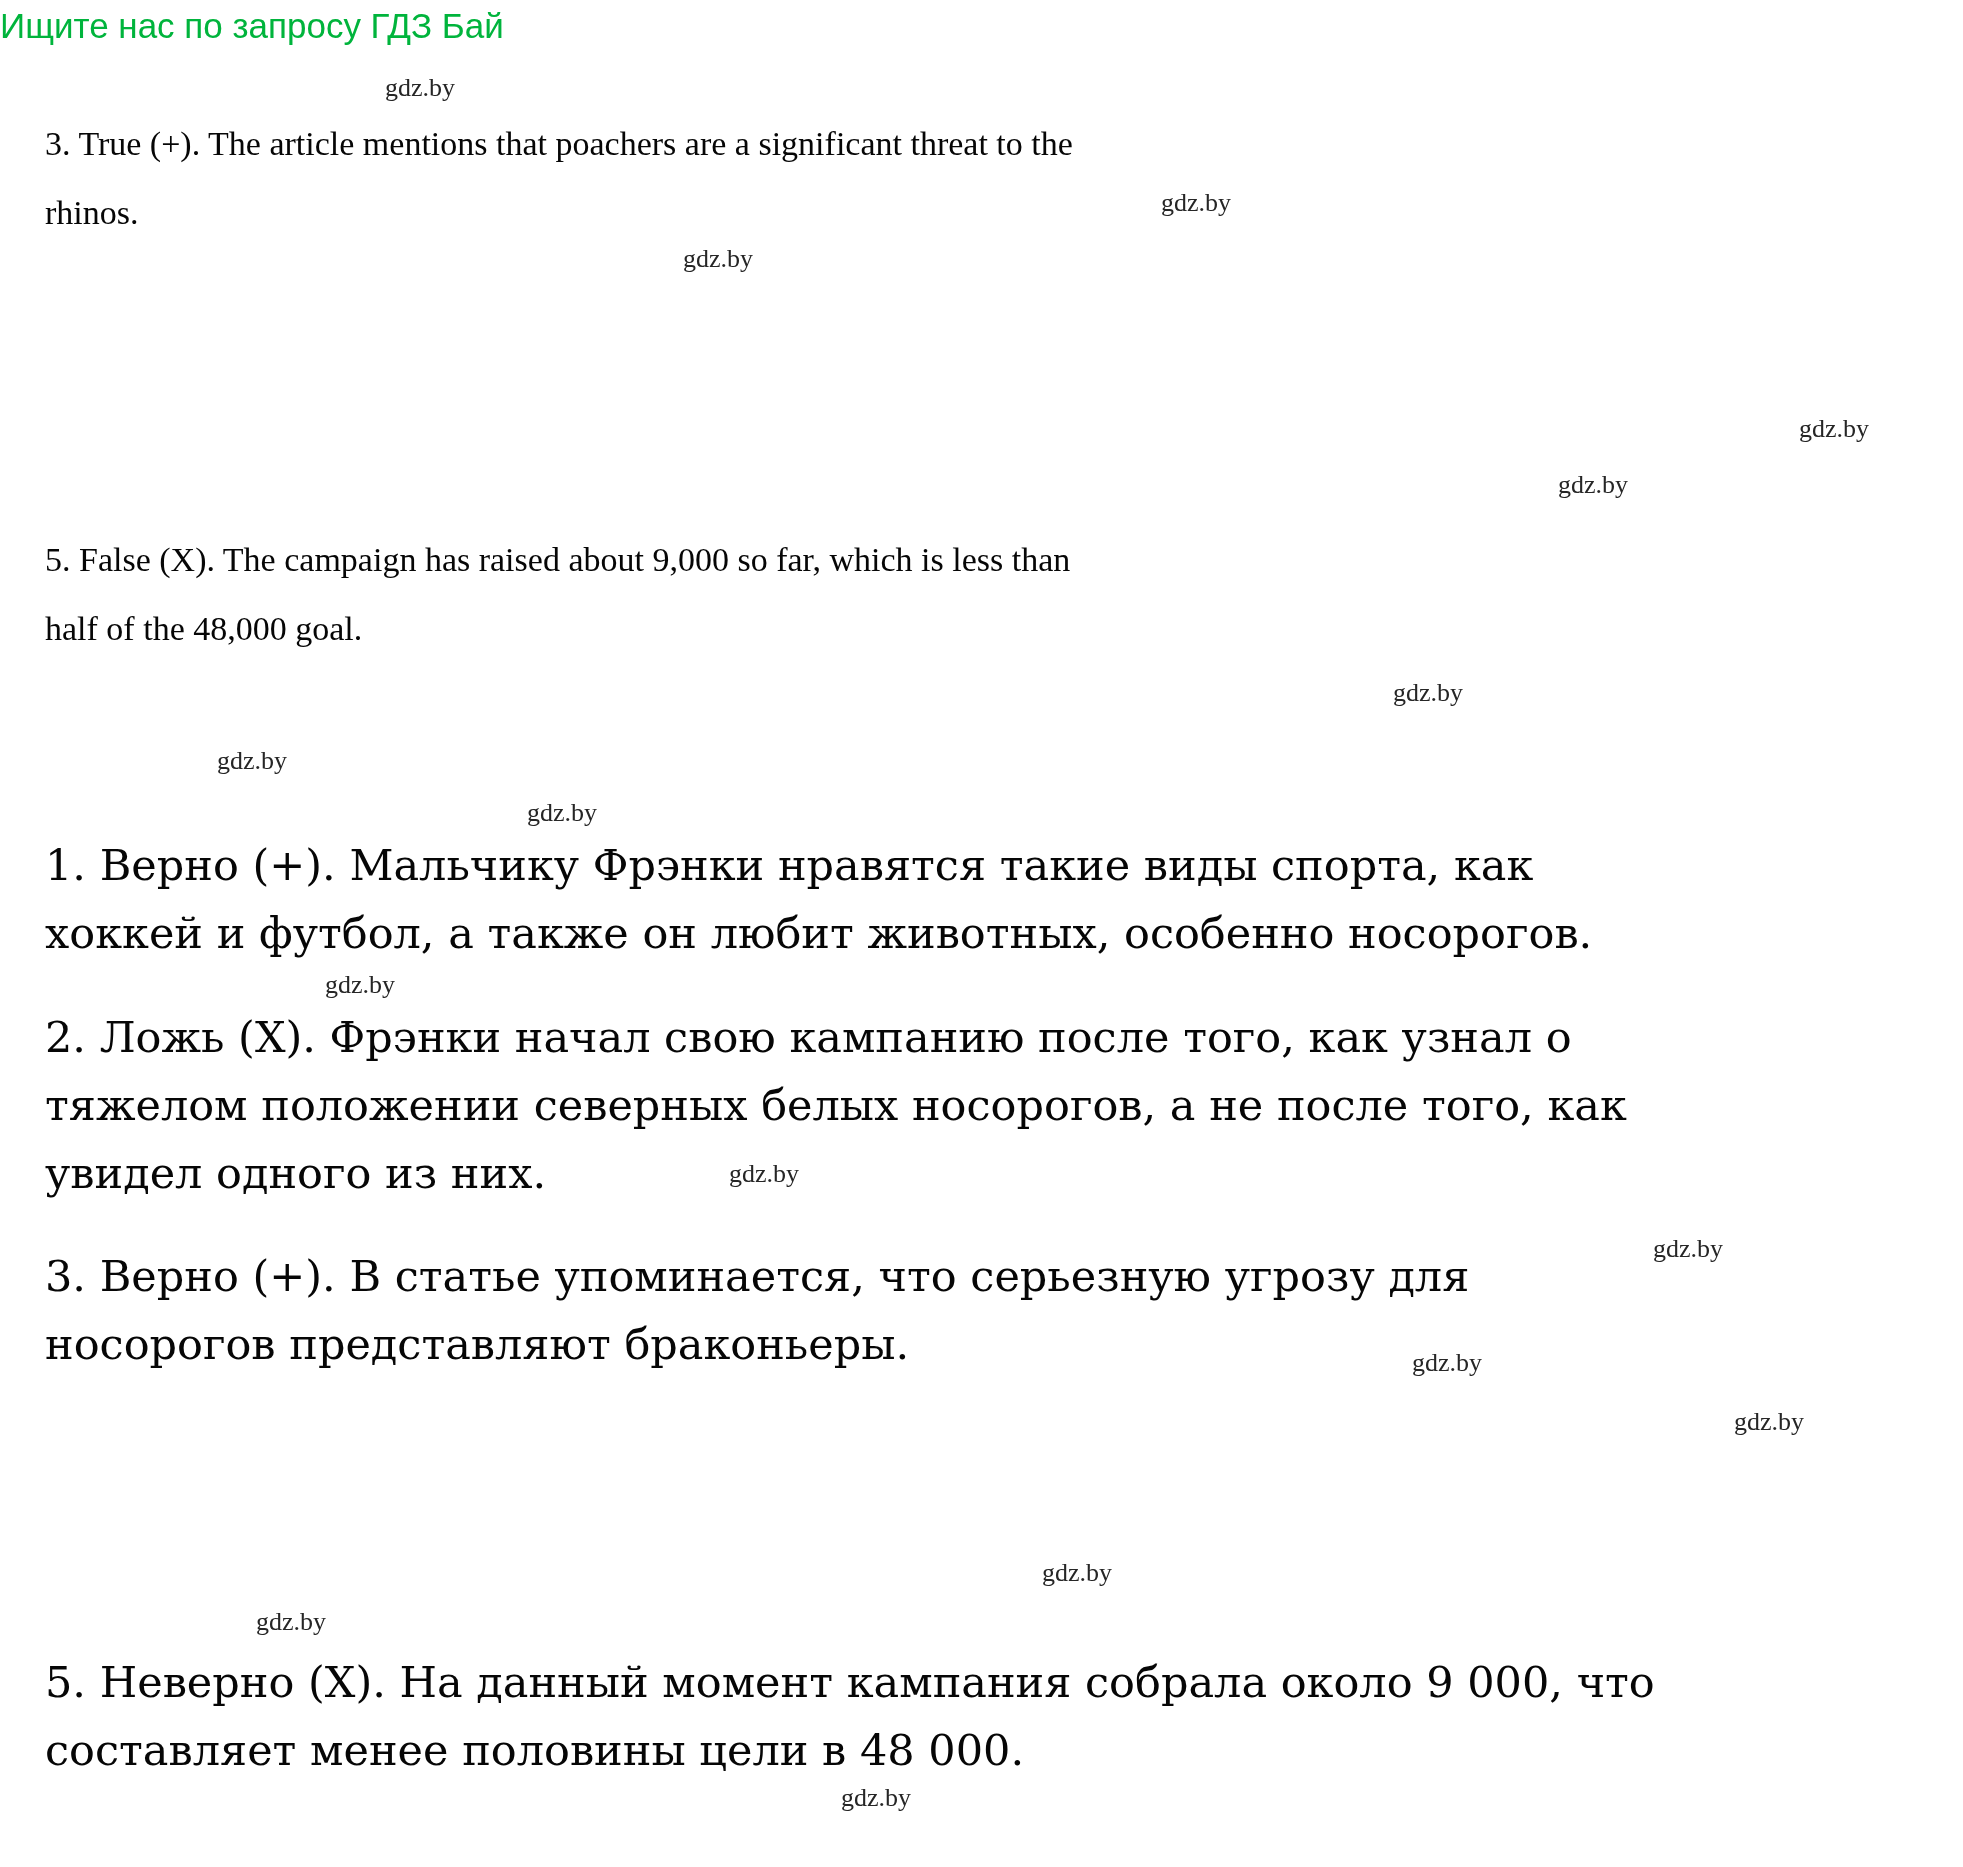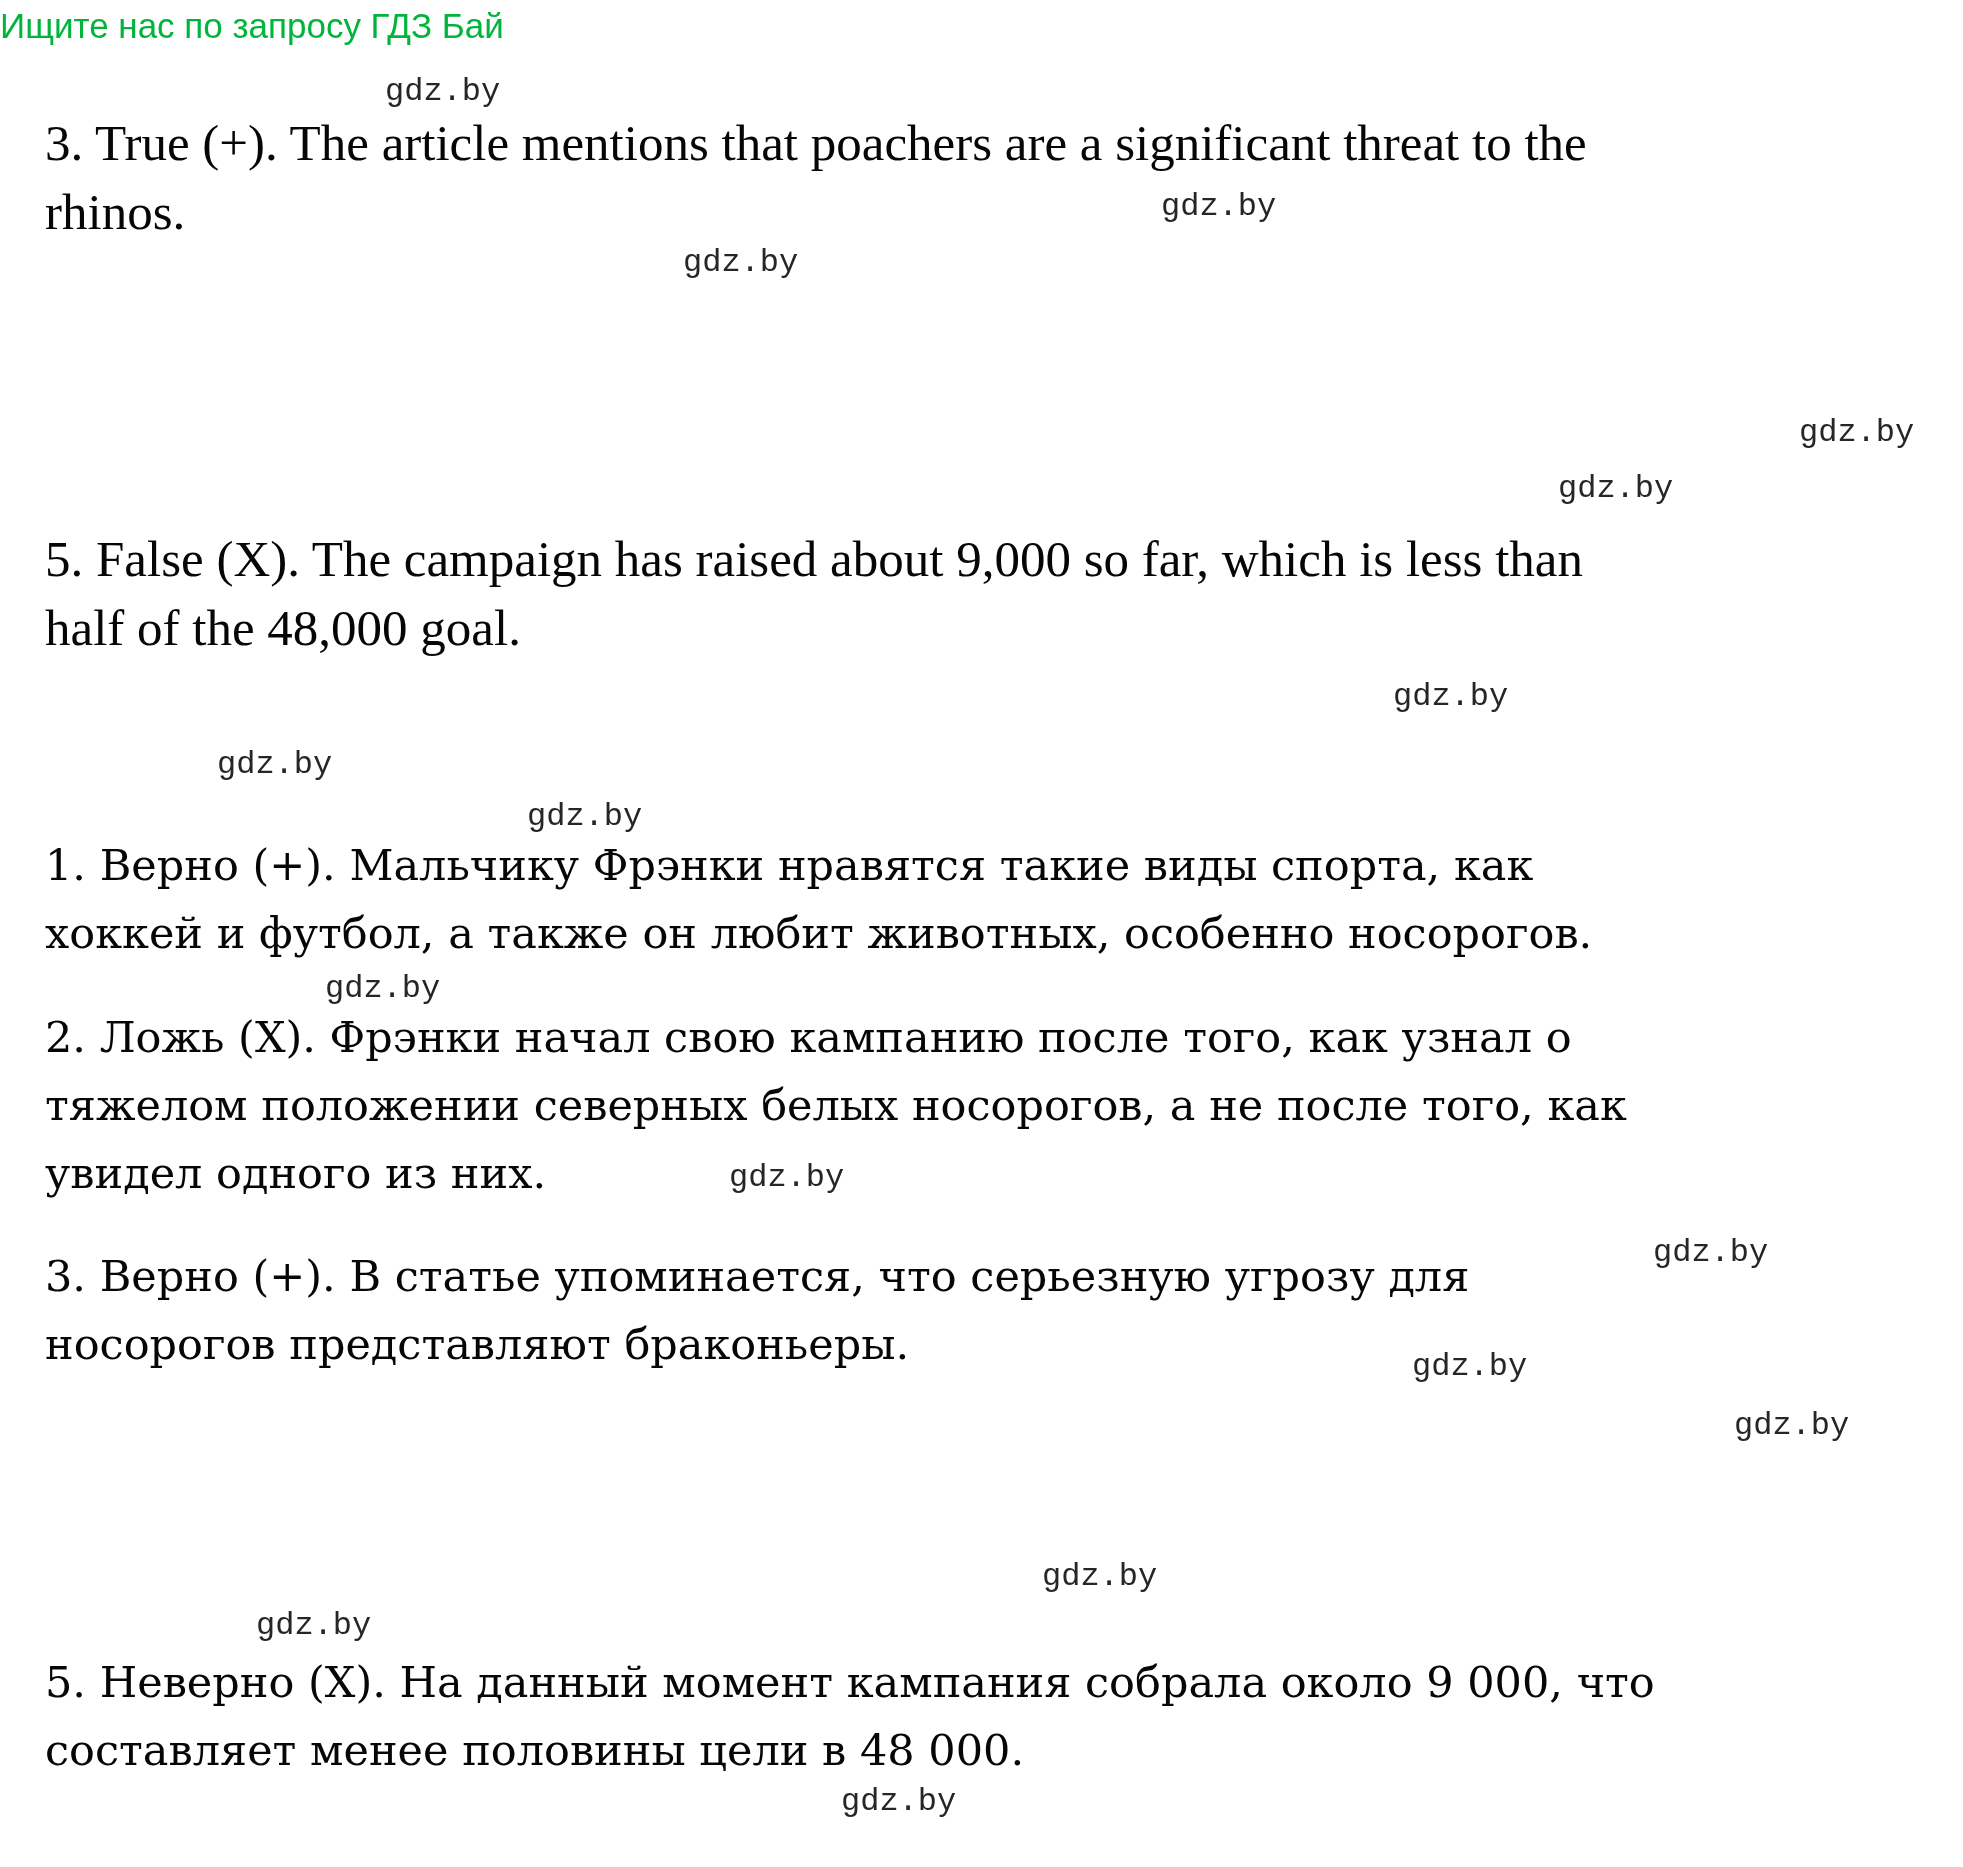--- a/index.html
+++ b/index.html
@@ -26,42 +26,42 @@
 
   .para {
     position: absolute;
     left: 45px;
     width: 1882px;
     white-space: pre-line;
     color: #060606;
   }
   .para.en {
     font-family: "Liberation Serif", serif;
-    font-size: 51px;
+    font-size: 34px;
     line-height: 69px;
   }
   .para.ru {
     font-family: "DejaVu Serif", serif;
     font-size: 43px;
     line-height: 68px;
   }
 
   .p-en-3 { top: 109px; }
   .p-en-4 { top: 289px; }
   .p-en-5 { top: 525px; }
   .p-ru-1 { top: 831px; }
   .p-ru-2 { top: 1003px; }
   .p-ru-3 { top: 1242px; }
   .p-ru-4 { top: 1397px; }
   .p-ru-5 { top: 1648px; }
 
   .wm {
     position: absolute;
-    font-family: Liberation Mono, monospace;
-    font-size: 32px;
+    font-family: Liberation Serif, serif;
+    font-size: 26px;
     color: #262626;
     white-space: nowrap;
   }
 
   .footer {
     position: absolute;
     top: 1810px; left: 0; width: 100%;
     text-align: center;
     font-family: "Liberation Sans", sans-serif;
     font-size: 30px;

